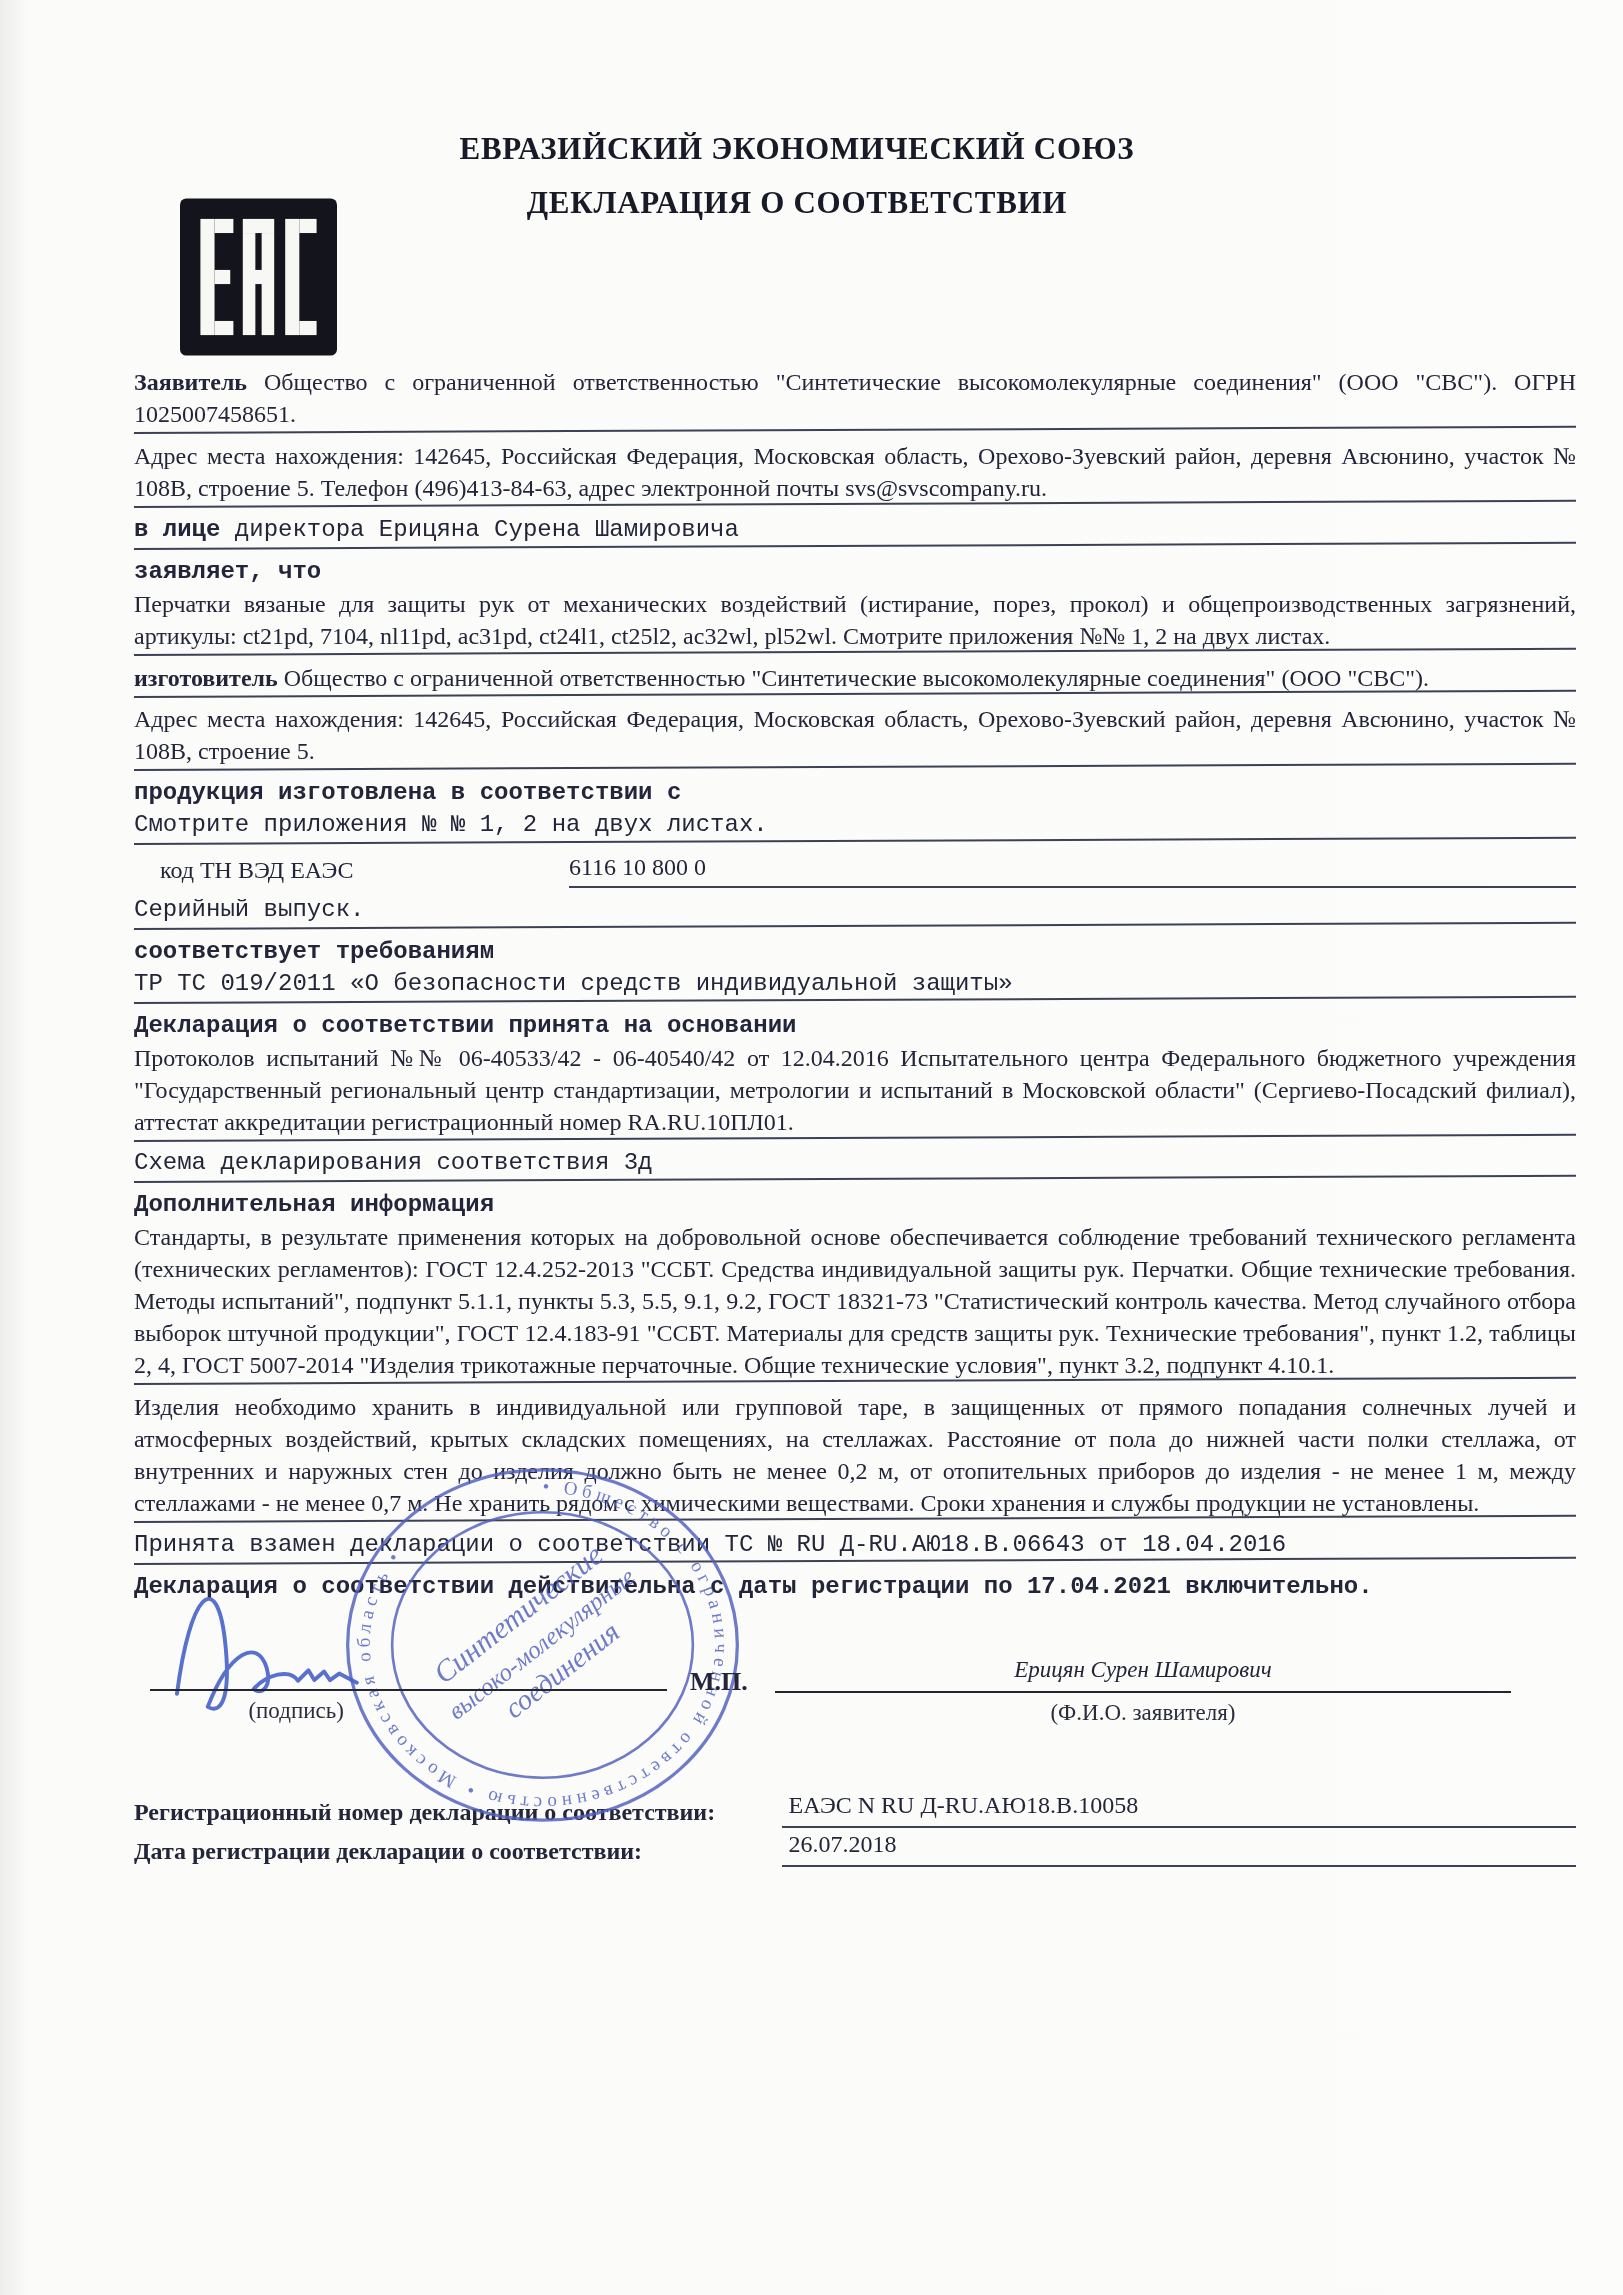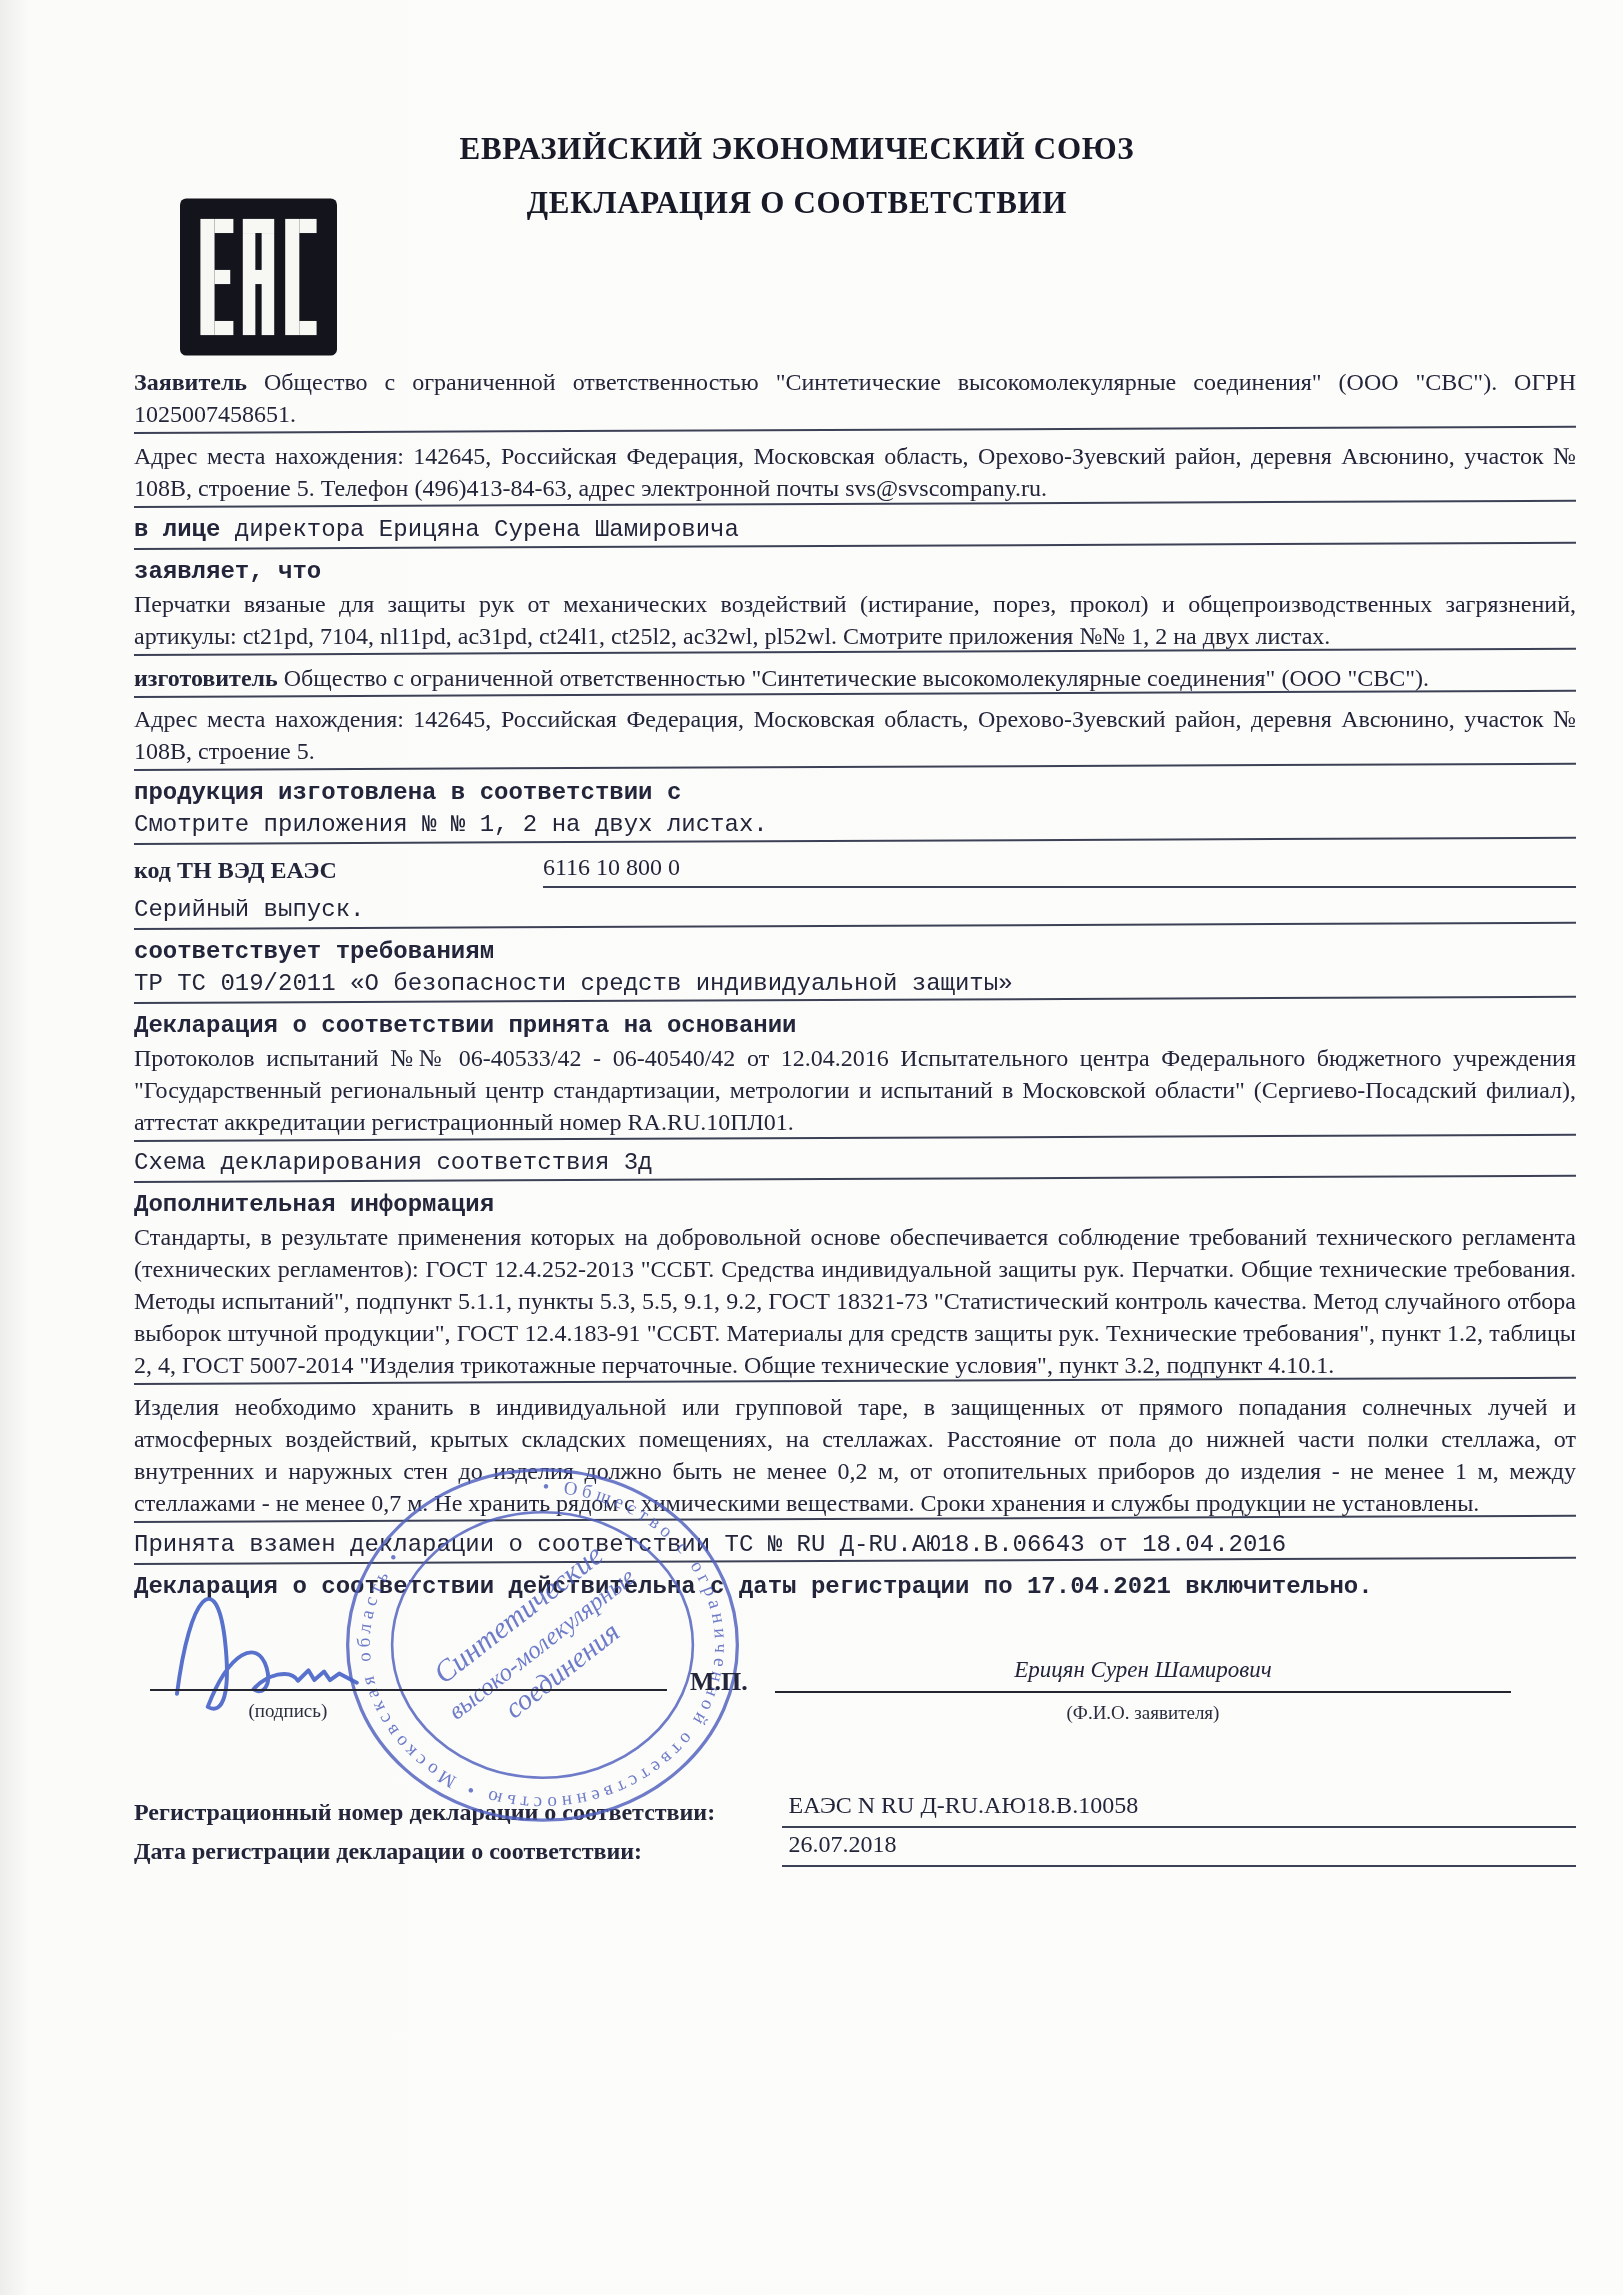--- a/index.html
+++ b/index.html
@@ -23,27 +23,27 @@
   .eac-logo{position:absolute;left:180px;top:194px;width:157px;height:166px;}
   .body{
     position:absolute;left:134px;top:366px;width:1442px;
     font-size:24px;line-height:32px;
   }
   p.para{margin:0;text-align:justify;}
   p.nojust{text-align:left;font-family:Liberation Mono, monospace;}
   .b{font-weight:bold;}
   .rule{border-bottom:2px solid var(--rule);margin:2px 0 5.9px 0;transform:rotate(-0.25deg);transform-origin:left center;}
   .code-row{display:flex;align-items:flex-end;}
-  .code-label{width:409px;font-weight:bold;}
+  .code-label{width:409px;font-weight:normal;margin-left:26px;}
   .code-value{flex:1;border-bottom:2px solid var(--rule);padding-bottom:2.6px;margin-bottom:-2px;}
   .code-row-wrap{margin-bottom:7.9px;}
   .sig-area{position:relative;height:164px;margin-top:22px;}
   .sig-left{position:absolute;left:16.4px;top:64px;width:517px;}
   .sig-line{border-bottom:2.6px solid #23262f;}
-  .cap{font-size:19px;padding-top:3.9px;color:#2a2d3e;}
+  .cap{font-size:23px;padding-top:3.9px;color:#2a2d3e;}
   .cap-left{padding-left:98px;}
   .mp{position:absolute;left:556px;top:41px;font-size:26px;}
   .sig-right{position:absolute;left:641px;top:29px;width:736px;text-align:center;}
   .sig-name{font-size:23px;margin-bottom:5.2px;font-style:italic;}
   .stamp{position:absolute;left:196px;top:-173px;width:425px;height:386px;opacity:.82;pointer-events:none;}
   .signature-svg{position:absolute;left:6.5px;top:-85px;width:327px;height:203px;opacity:.9;pointer-events:none;}
   .reg-row{display:flex;align-items:flex-end;font-size:24px;}
   .reg-label{width:648px;font-weight:bold;}
   .reg-value{flex:1;border-bottom:2px solid var(--rule);padding-bottom:5.2px;padding-left:6.5px;}
   .validity{margin-top:17px;}

